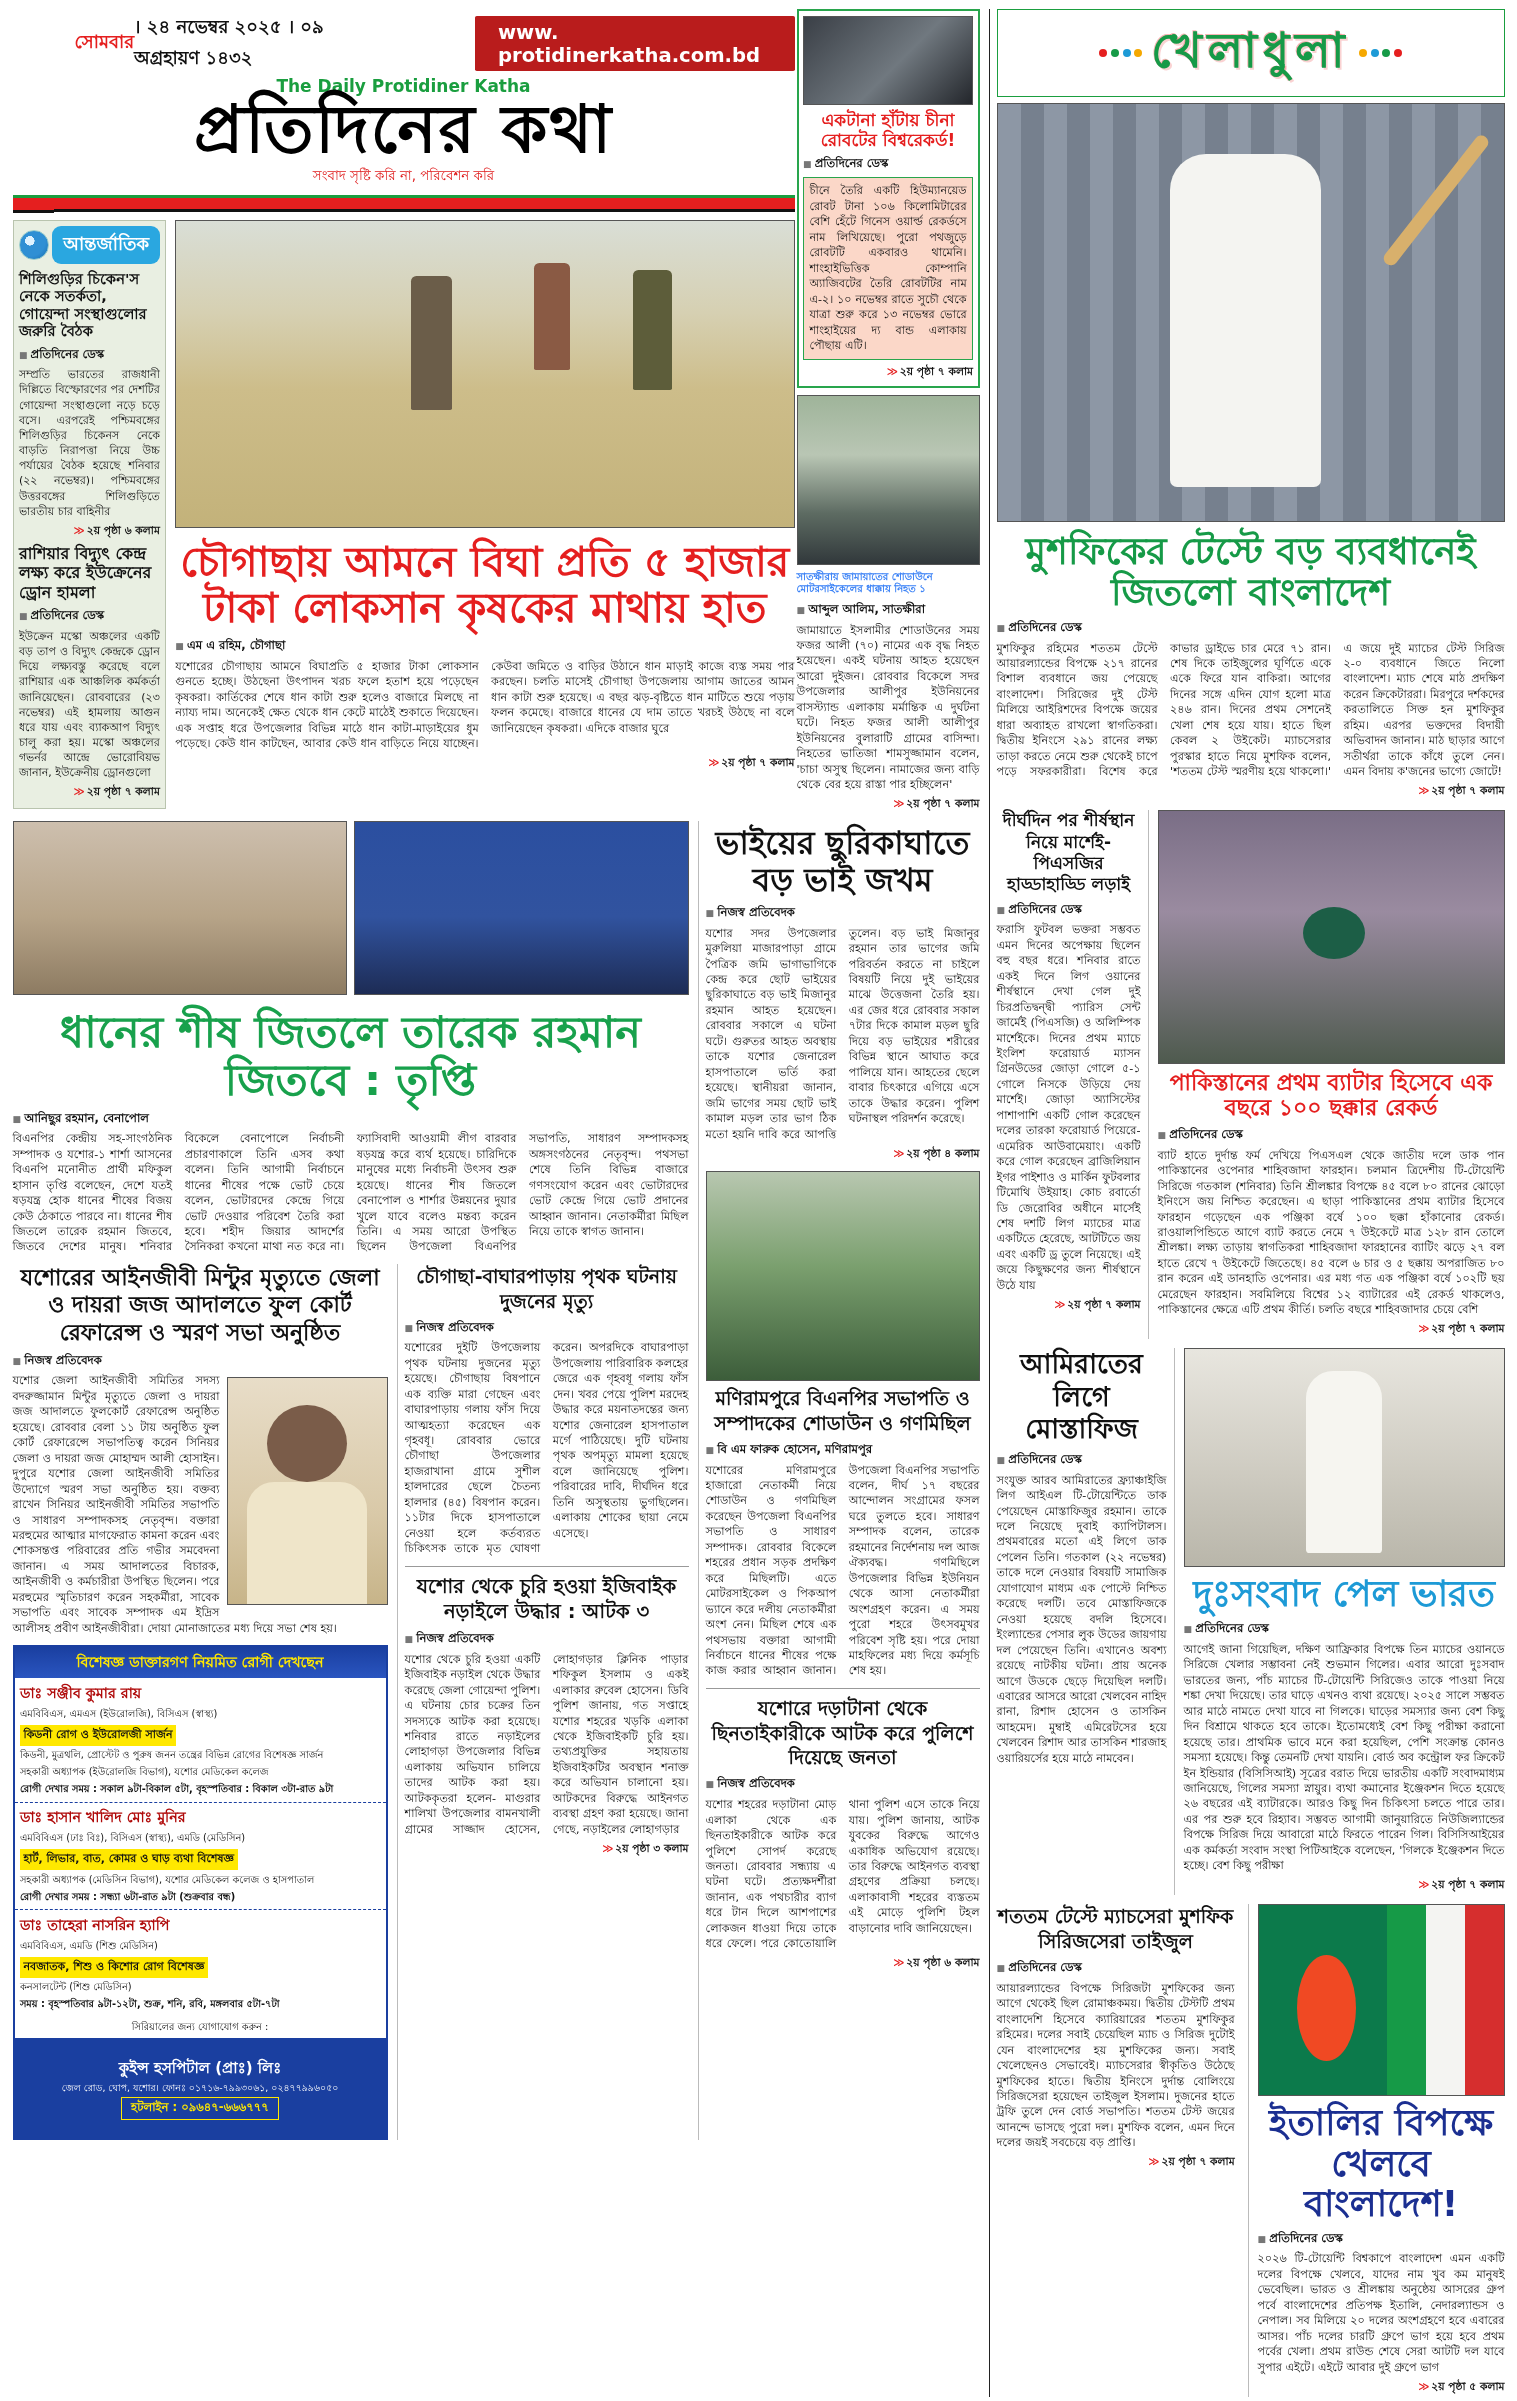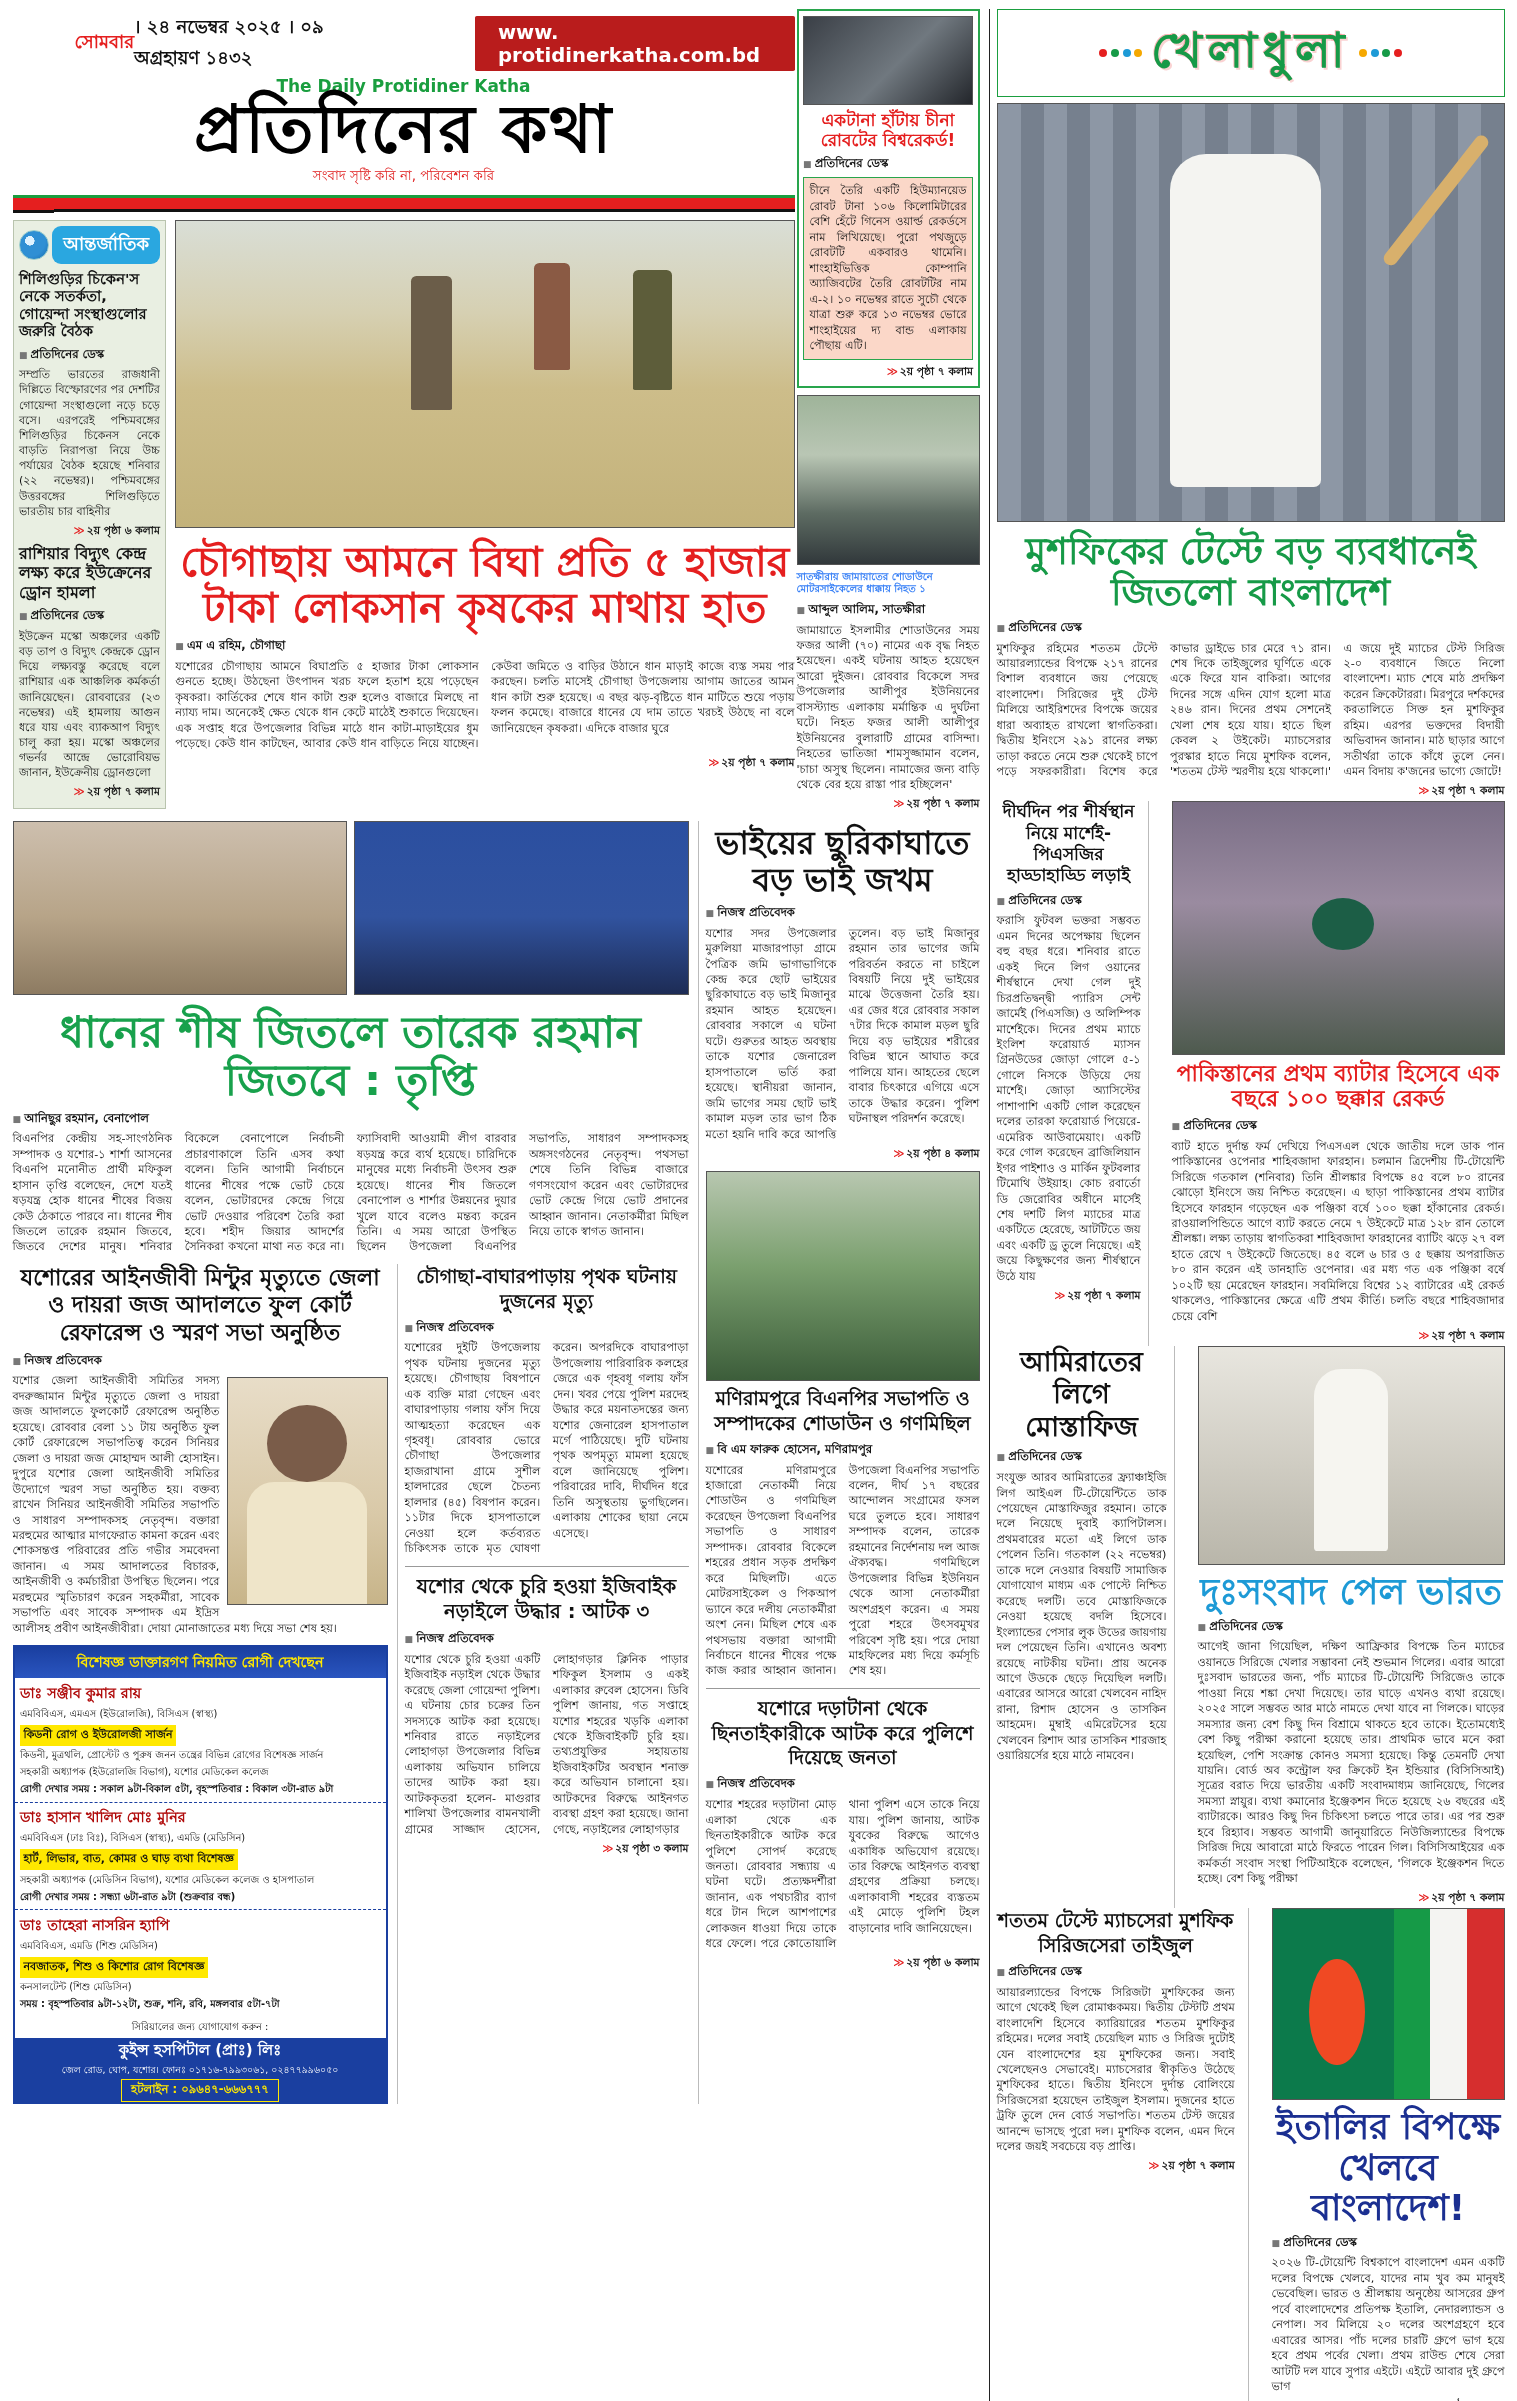--- a/index.html
+++ b/index.html
@@ -66,21 +66,21 @@
 
   
   .sports-banner { border:1.8px solid #1a9e3f; padding:3.6px 5.4px; display:flex; align-items:center; justify-content:center; gap:9px; }
   .sports-banner .word { font-size:48px; font-weight:bold; color:#169a47; text-shadow:1.8px 1.8px 0 #e51f1f33, -0.9px -0.9px 0 #e51f1f55; letter-spacing:5.4px; }
   .dots { display:flex; gap:3.6px; }
   .dots i { width:8px; height:8px; border-radius:50%; display:block; }
   .ph-cricketer { height:419px; margin-top:5.4px; background:repeating-linear-gradient(90deg,#8d97a5 0 23px,#76808e 23px 46px),linear-gradient(#9aa4b2,#b7bec9); }
   .ph-cricketer .kit { position:absolute; left:34%; top:12%; width:30%; height:80%; background:#f4f4f1; border-radius:36px 36px 7.1px 7.1px; }
   .ph-cricketer .bat { position:absolute; right:12%; top:4%; width:14.3px; height:161px; background:#d8b06c; transform:rotate(38deg); border-radius:7.1px; }
   .mushfiq-h { color:#169a47; font-size:37px; margin:9px 0 1.8px; }
-  .sp-row { display:flex; gap:23px; }
+  .sp-row { display:flex; gap:9px; margin-top:9px; }
   .sp-narrow { flex:0 0 152px; border-right:0.9px solid #bbb; padding-right:7.1px; }
   .sp-narrow2 { flex:0 0 178px; border-right:0.9px solid #bbb; padding-right:7.1px; }
   .sp-narrow3 { flex:0 0 252px; border-right:0.9px solid #bbb; padding-right:13px; }
   .sp-wide { flex:1; min-width:0; }
   .marseille-h { font-size:17px; font-weight:bold; line-height:1.25; text-align:center; }
   .ph-batter { height:254px; background:linear-gradient(180deg,#7a6e86 0%,#9a8ba0 40%,#4e5a4e 100%); }
   .ph-batter .helm { position:absolute; left:42%; top:38%; width:62px; height:52px; border-radius:50%; background:#1c5e46; }
   .pak-h { color:#e51f1f; font-size:22px; margin:7.1px 0 1.8px; }
   .mustafiz-h { font-size:27px; line-height:1.2; }
   .ph-indplayer { height:219px; background:linear-gradient(180deg,#e8e6df,#cfccc2 55%,#b9b6aa); }
@@ -119,21 +119,21 @@
 
   
   .adbox { border:2.7px solid #1a3fa0; margin-top:9px; font-size:10.7px; }
   .ad-title { background:linear-gradient(#1a3fa0,#2a55c0); color:#ffe800; font-weight:bold; text-align:center; font-size:14.3px; padding:3.6px; }
   .ad-doc { padding:3.6px 5.4px; border-bottom:0.9px dashed #1a3fa0; }
   .ad-name { color:#b00b0b; font-weight:bold; font-size:14.3px; }
   .ad-creds { font-size:9.8px; }
   .ad-hl { background:#ffe800; font-weight:bold; display:inline-block; padding:0.9px 3.6px; margin:1.8px 0; font-size:11px; }
   .ad-line { font-size:9.8px; }
   .ad-time { font-size:9.8px; font-weight:bold; }
-  .ad-foot { background:#1a3fa0; color:#fff; text-align:center; padding:0; }
+  .ad-foot { background:#1a3fa0; color:#fff; text-align:center; padding:18px; }
   .ad-hosp { font-weight:bold; font-size:15px; }
   .ad-addr { font-size:9.4px; }
   .ad-hot { display:inline-block; margin-top:1.8px; background:#1a3fa0; color:#ffe800; font-weight:bold; border:0.9px solid #ffe800; padding:0.9px 9px; font-size:11.6px; }
   .ad-serial { text-align:center; font-size:9.8px; padding:1.8px; }
 </style>
 </head>
 <body>
 
 <div class="page">
 

